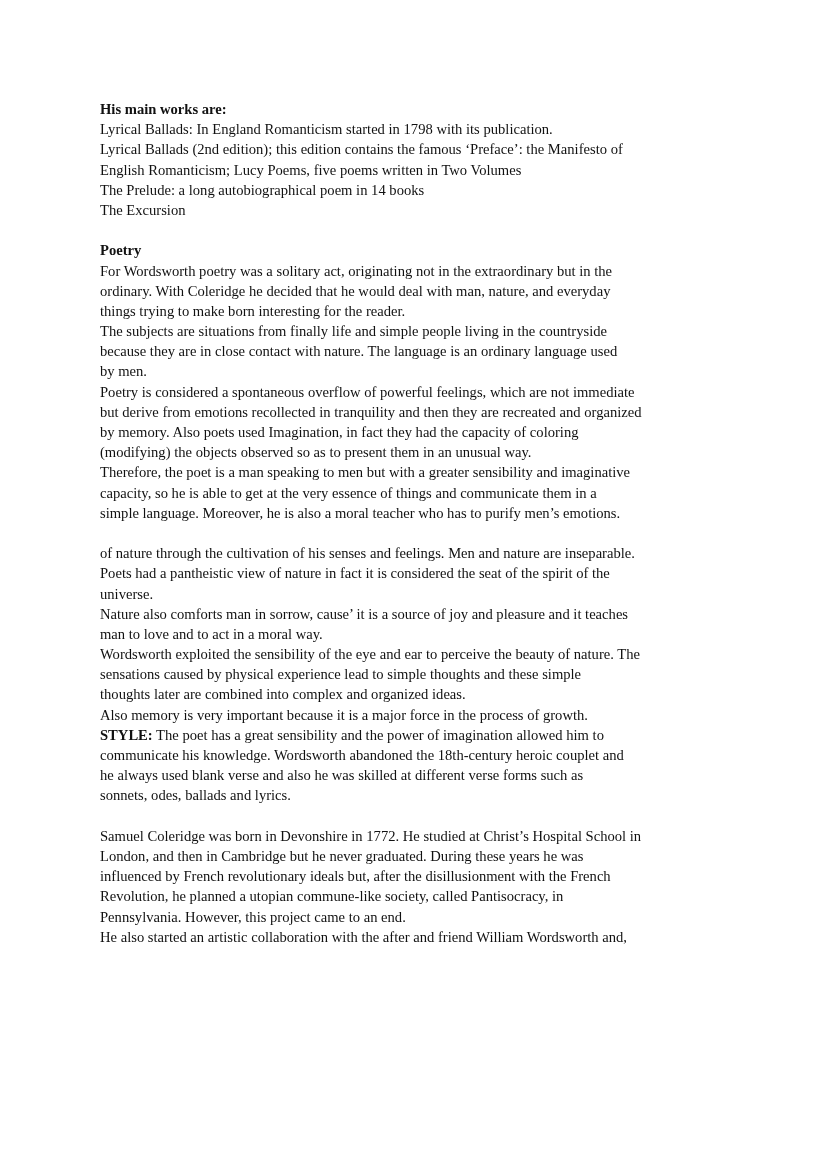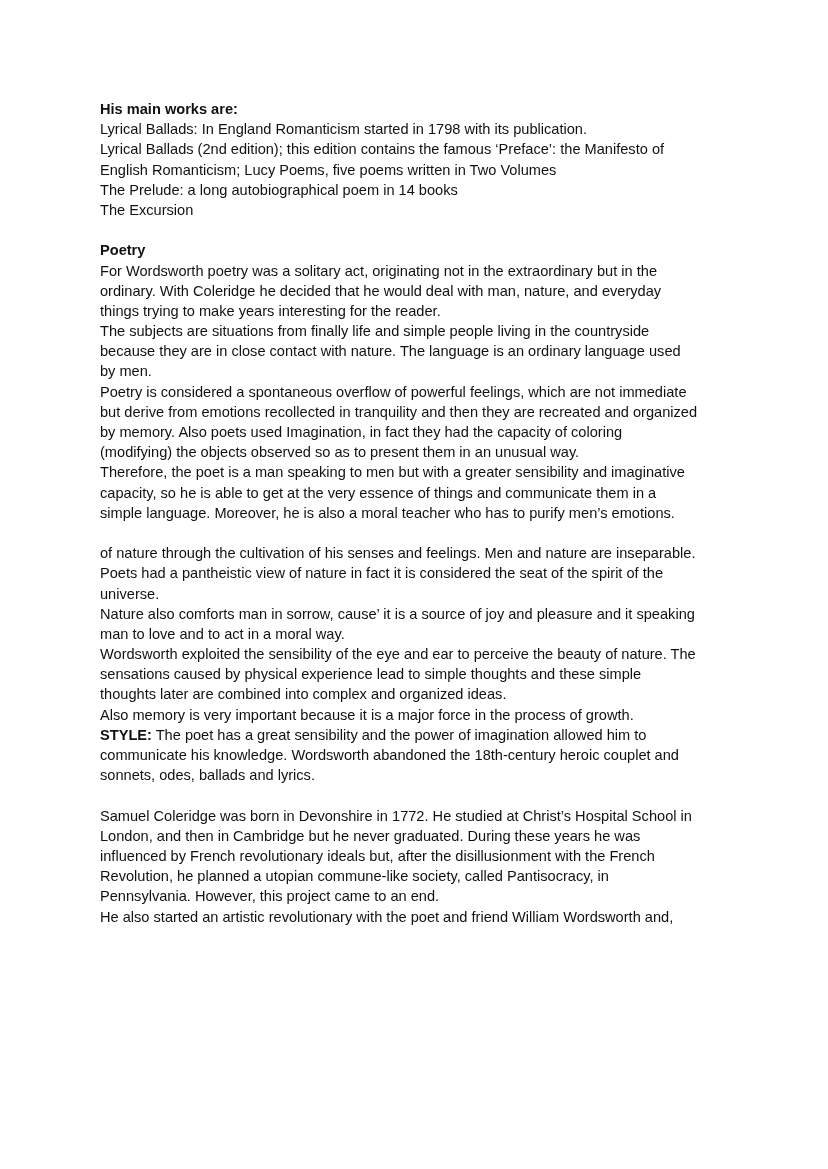--- a/index.html
+++ b/index.html
@@ -1,19 +1,19 @@
 <!DOCTYPE html>
 <html><head>
   <meta charset="utf-8">
   <style>
     html, body { margin: 0; padding: 0; background: #ffffff; }
     body { width: 828px; height: 1169px; position: relative; overflow: hidden; }
     .page {
       position: absolute; left: 100px; top: 99px; width: 640px;
-      font-family: Liberation Sans, sans-serif;
+      font-family: Liberation Serif, serif;
       font-size: 14.6px; line-height: 20.2px; color: #111111;
     }
     .line { white-space: nowrap; display: block; height: 20.2px; }
     .gap { height: 20.2px; }
     b { font-weight: bold; }
   </style>
 </head>
 <body>
 
 <div class="page">
@@ -25,55 +25,56 @@
     <span class="line">English Romanticism; Lucy Poems, five poems written in Two Volumes</span>
     <span class="line">The Prelude: a long autobiographical poem in 14 books</span>
     <span class="line">The Excursion</span>
   </section>
   <div class="gap"></div>
 
   <section>
     <b class="line">Poetry</b>
     <span class="line">For Wordsworth poetry was a solitary act, originating not in the extraordinary but in the</span>
     <span class="line">ordinary. With Coleridge he decided that he would deal with man, nature, and everyday</span>
-    <span class="line">things trying to make years interesting for the reader.</span>
+    <span class="line">things trying to make born interesting for the reader.</span>
     <span class="line">The subjects are situations from finally life and simple people living in the countryside</span>
     <span class="line">because they are in close contact with nature. The language is an ordinary language used</span>
     <span class="line">by men.</span>
     <span class="line">Poetry is considered  a spontaneous overflow of powerful feelings, which are not immediate</span>
     <span class="line">but derive from emotions recollected in tranquility and then they are recreated and organized</span>
     <span class="line">by memory. Also poets used Imagination, in fact they had the capacity of coloring</span>
     <span class="line">(modifying) the objects observed so as to present them in an unusual way.</span>
     <span class="line">Therefore, the poet is a man speaking to men but with a greater sensibility and imaginative</span>
     <span class="line">capacity, so he is able to get at the very essence of things and communicate them in a</span>
     <span class="line">simple language. Moreover, he is also a moral teacher who has to purify men’s emotions.</span>
   </section>
   <div class="gap"></div>
 
   <section>
     <span class="line">of nature through the cultivation of his senses and feelings. Men and nature are inseparable.</span>
     <span class="line">Poets had a pantheistic view of nature in fact it is considered the seat of the spirit of the</span>
     <span class="line">universe.</span>
-    <span class="line">Nature also comforts man in sorrow, cause’ it is a source of joy and pleasure and it speaking</span>
+    <span class="line">Nature also comforts man in sorrow, cause’ it is a source of joy and pleasure and it teaches</span>
     <span class="line">man to love and to act in a moral way.</span>
     <span class="line">Wordsworth exploited the sensibility of the eye and ear to perceive the beauty of nature. The</span>
     <span class="line">sensations caused by physical experience lead to simple thoughts and these simple</span>
     <span class="line">thoughts later are combined into complex and organized ideas.</span>
     <span class="line">Also memory is very important because it is a major force in the process of growth.</span>
   </section>
 
   <section>
     <span class="line"><b>STYLE:</b><span> The poet has a great sensibility and the power of imagination allowed him to</span></span>
     <span class="line">communicate his knowledge. Wordsworth abandoned the 18th-century heroic couplet and</span>
+    <span class="line">he always used blank verse and also he was skilled at different verse forms such as</span>
     <span class="line">sonnets, odes, ballads and lyrics.</span>
   </section>
   <div class="gap"></div>
 
   <section>
     <span class="line">Samuel Coleridge was born in Devonshire in 1772. He studied at Christ’s Hospital School in</span>
     <span class="line">London, and then in Cambridge but he never graduated. During these years he was</span>
     <span class="line">influenced by French revolutionary ideals but, after the disillusionment with the French</span>
     <span class="line">Revolution, he planned a utopian commune-like society, called Pantisocracy, in</span>
     <span class="line">Pennsylvania. However, this project came to an end.</span>
-    <span class="line">He also started an artistic revolutionary with the poet and friend William Wordsworth and,</span>
+    <span class="line">He also started an artistic collaboration with the after and friend William Wordsworth and,</span>
   </section>
 
 </div>
 
 </body></html>

